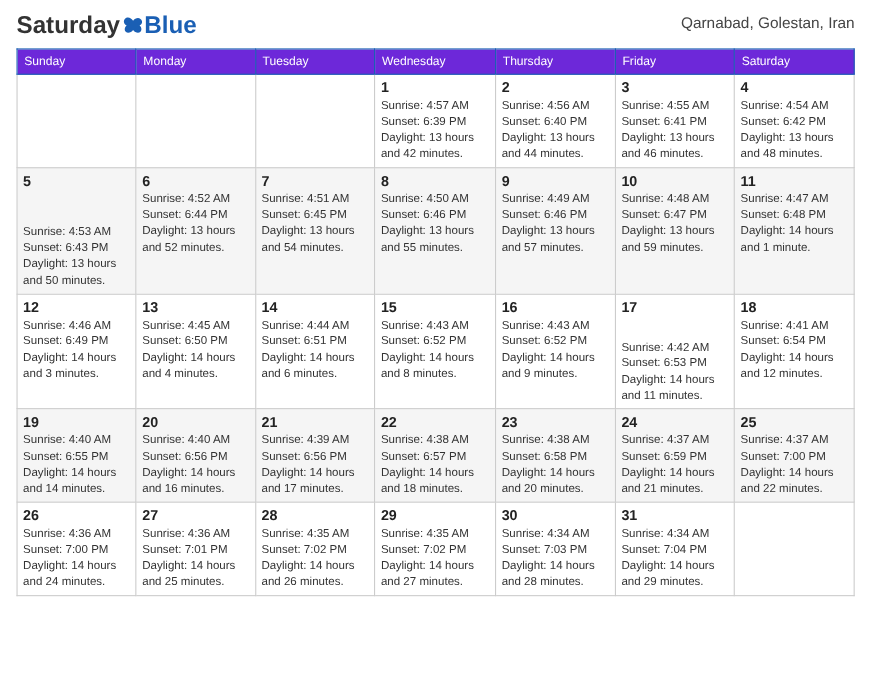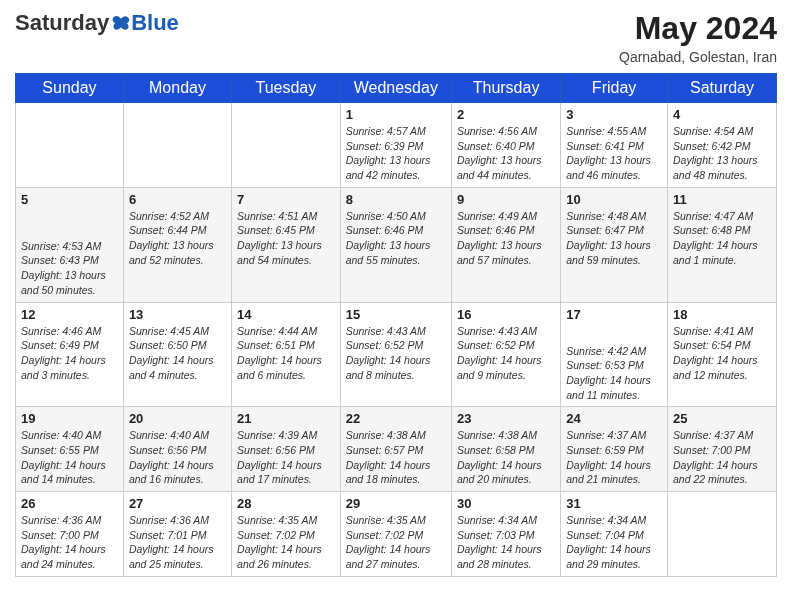--- a/index.html
+++ b/index.html
@@ -47,25 +47,25 @@
       color: #444;
       margin-top: 2px;
       text-align: center;
     }
     .calendar {
       width: 100%;
       border-collapse: collapse;
       font-size: 11px;
     }
     .calendar th {
-      background: #1d4ed8;
+      background: #6d28d9;
       color: #fff;
-      text-align: center;
+      text-align: left;
       padding: 5px 6px;
-      font-size: 16px;
+      font-size: 11px;
       font-weight: normal;
       border: 1px solid #1a5fb4;
     }
     .calendar td {
       border: 1px solid #ccc;
       vertical-align: top;
       padding: 4px 5px;
       width: 113px;
       min-height: 75px;
       background: #fff;
@@ -76,21 +76,20 @@
     .day-number {
       font-size: 13px;
       font-weight: bold;
       color: #222;
       margin-bottom: 2px;
     }
     .day-info {
       color: #333;
       line-height: 1.4;
       font-size: 10.5px;
-      font-style: italic;
     }
     .empty-cell {
       background: #fff !important;
     }
     .row-even td { background: #f0f0f0; }
     .row-odd td { background: #fff; }
   </style>
 </head>
 <body>
 
@@ -98,21 +97,20 @@
   <div class="logo">
     <div class="logo-text">
       <span class="logo-general">Saturday</span>
       <svg class="logo-bird" viewBox="0 0 24 20">
         <path d="M20 3 C18 1 14 2 12 5 C10 2 6 0 3 3 C1 5 2 9 5 10 C3 12 2 15 4 17 C6 19 10 18 12 15 C14 18 18 19 20 17 C22 15 21 12 19 10 C22 9 23 5 20 3Z" fill="#1a5fb4"></path>
       </svg>
       <span class="logo-blue">Blue</span>
     </div>
   </div>
   <div class="title-block">
-    <div class="month-year">May 2024</div>
     <div class="location">Qarnabad, Golestan, Iran</div>
   </div>
 </div>
 
 <table class="calendar">
   <thead>
     <tr>
     <th>Sunday</th>
         <th>Monday</th>
         <th>Tuesday</th>

